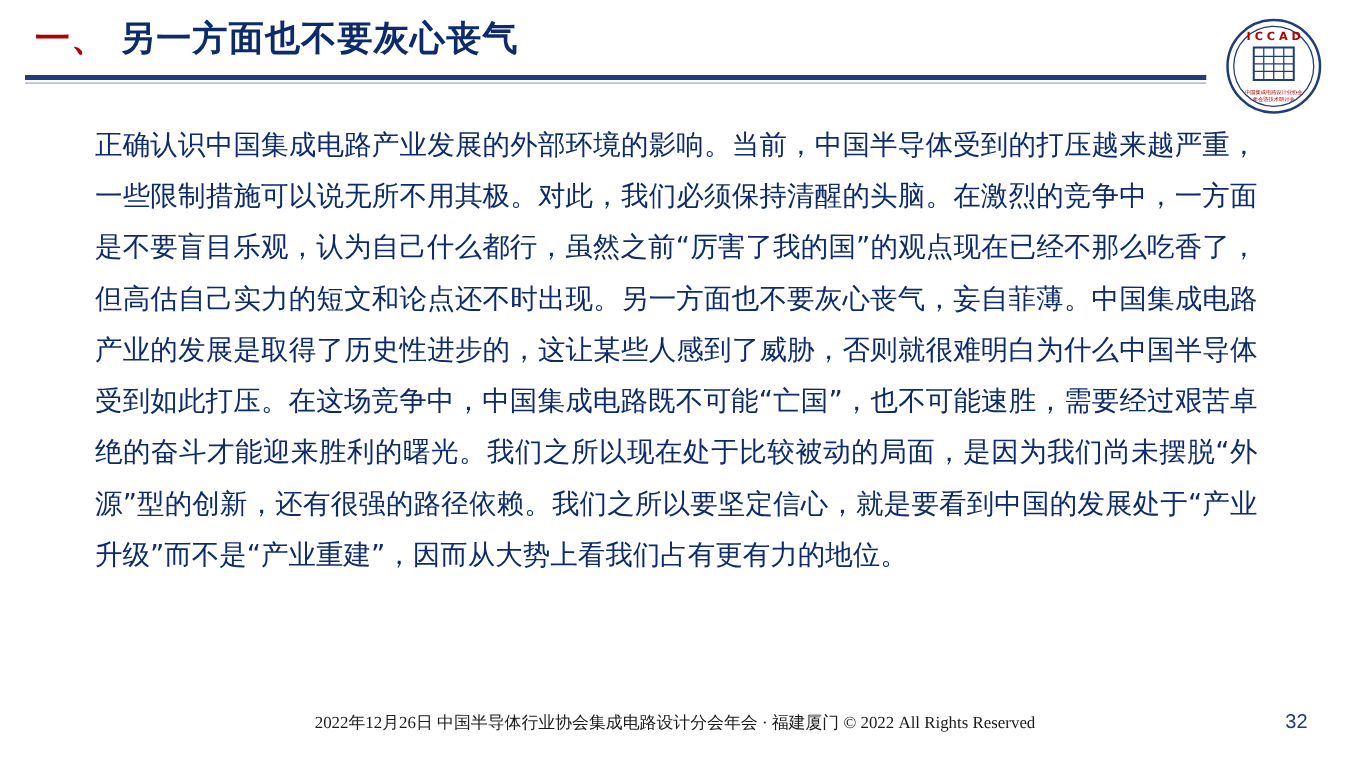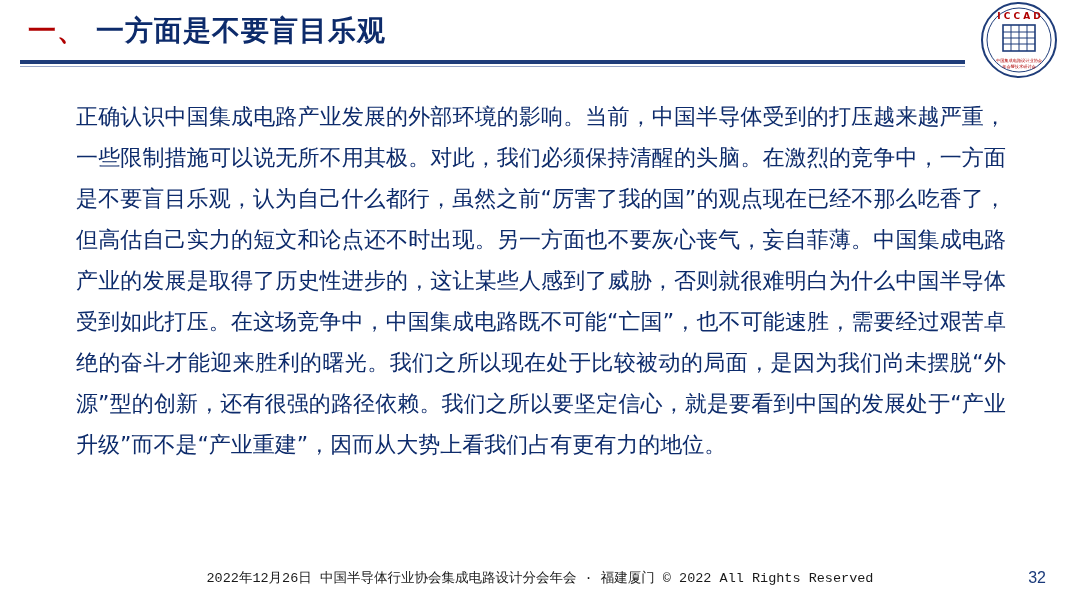--- a/index.html
+++ b/index.html
@@ -67,21 +67,21 @@
     top: 66px;
     left: 20px;
     width: 945px;
     height: 1px;
     background: #9BA9C9;
   }
 
   
   .logo {
     position: absolute;
-    top: 1px;
+    top: 14px;
     right: 22px;
     width: 78px;
     height: 78px;
   }
   .logo svg {
     display: block;
   }
 
   
   .body-text {
@@ -107,40 +107,40 @@
     width: 1080px;
     height: 24px;
   }
   .footer-text {
     position: absolute;
     left: 0;
     width: 1080px;
     text-align: center;
     font-size: 13.5px;
     color: #1a1a1a;
-    font-family: Liberation Mono, monospace;
+    font-family: Liberation Serif, serif;
   }
   .page-number {
     position: absolute;
     right: 34px;
     top: 0;
     font-size: 16px;
     color: #1a3a7a;
     font-family: "Liberation Sans", sans-serif;
   }
 </style>
 </head>
 <body>
 
 <div class="slide">
 
   <div class="header">
     <div class="title-row">
       <span class="title-number">一、</span>
-      <span class="title-text">一方面是不要盲目乐观</span>
+      <span class="title-text">另一方面也不要灰心丧气</span>
     </div>
     <div class="header-rule"></div>
     <div class="header-rule-thin"></div>
   </div>
 
   <div class="logo">
     <svg width="78" height="78" viewBox="0 0 78 78" xmlns="http://www.w3.org/2000/svg">
       <circle cx="39" cy="39" r="37" fill="#ffffff" stroke="#1F3D7A" stroke-width="2"></circle>
       <circle cx="39" cy="39" r="32" fill="#ffffff" stroke="#1F3D7A" stroke-width="1"></circle>
       <text x="39" y="18" font-family="DejaVu Sans, sans-serif" font-size="9" font-weight="bold" fill="#B00000" text-anchor="middle">I C C A D</text>

